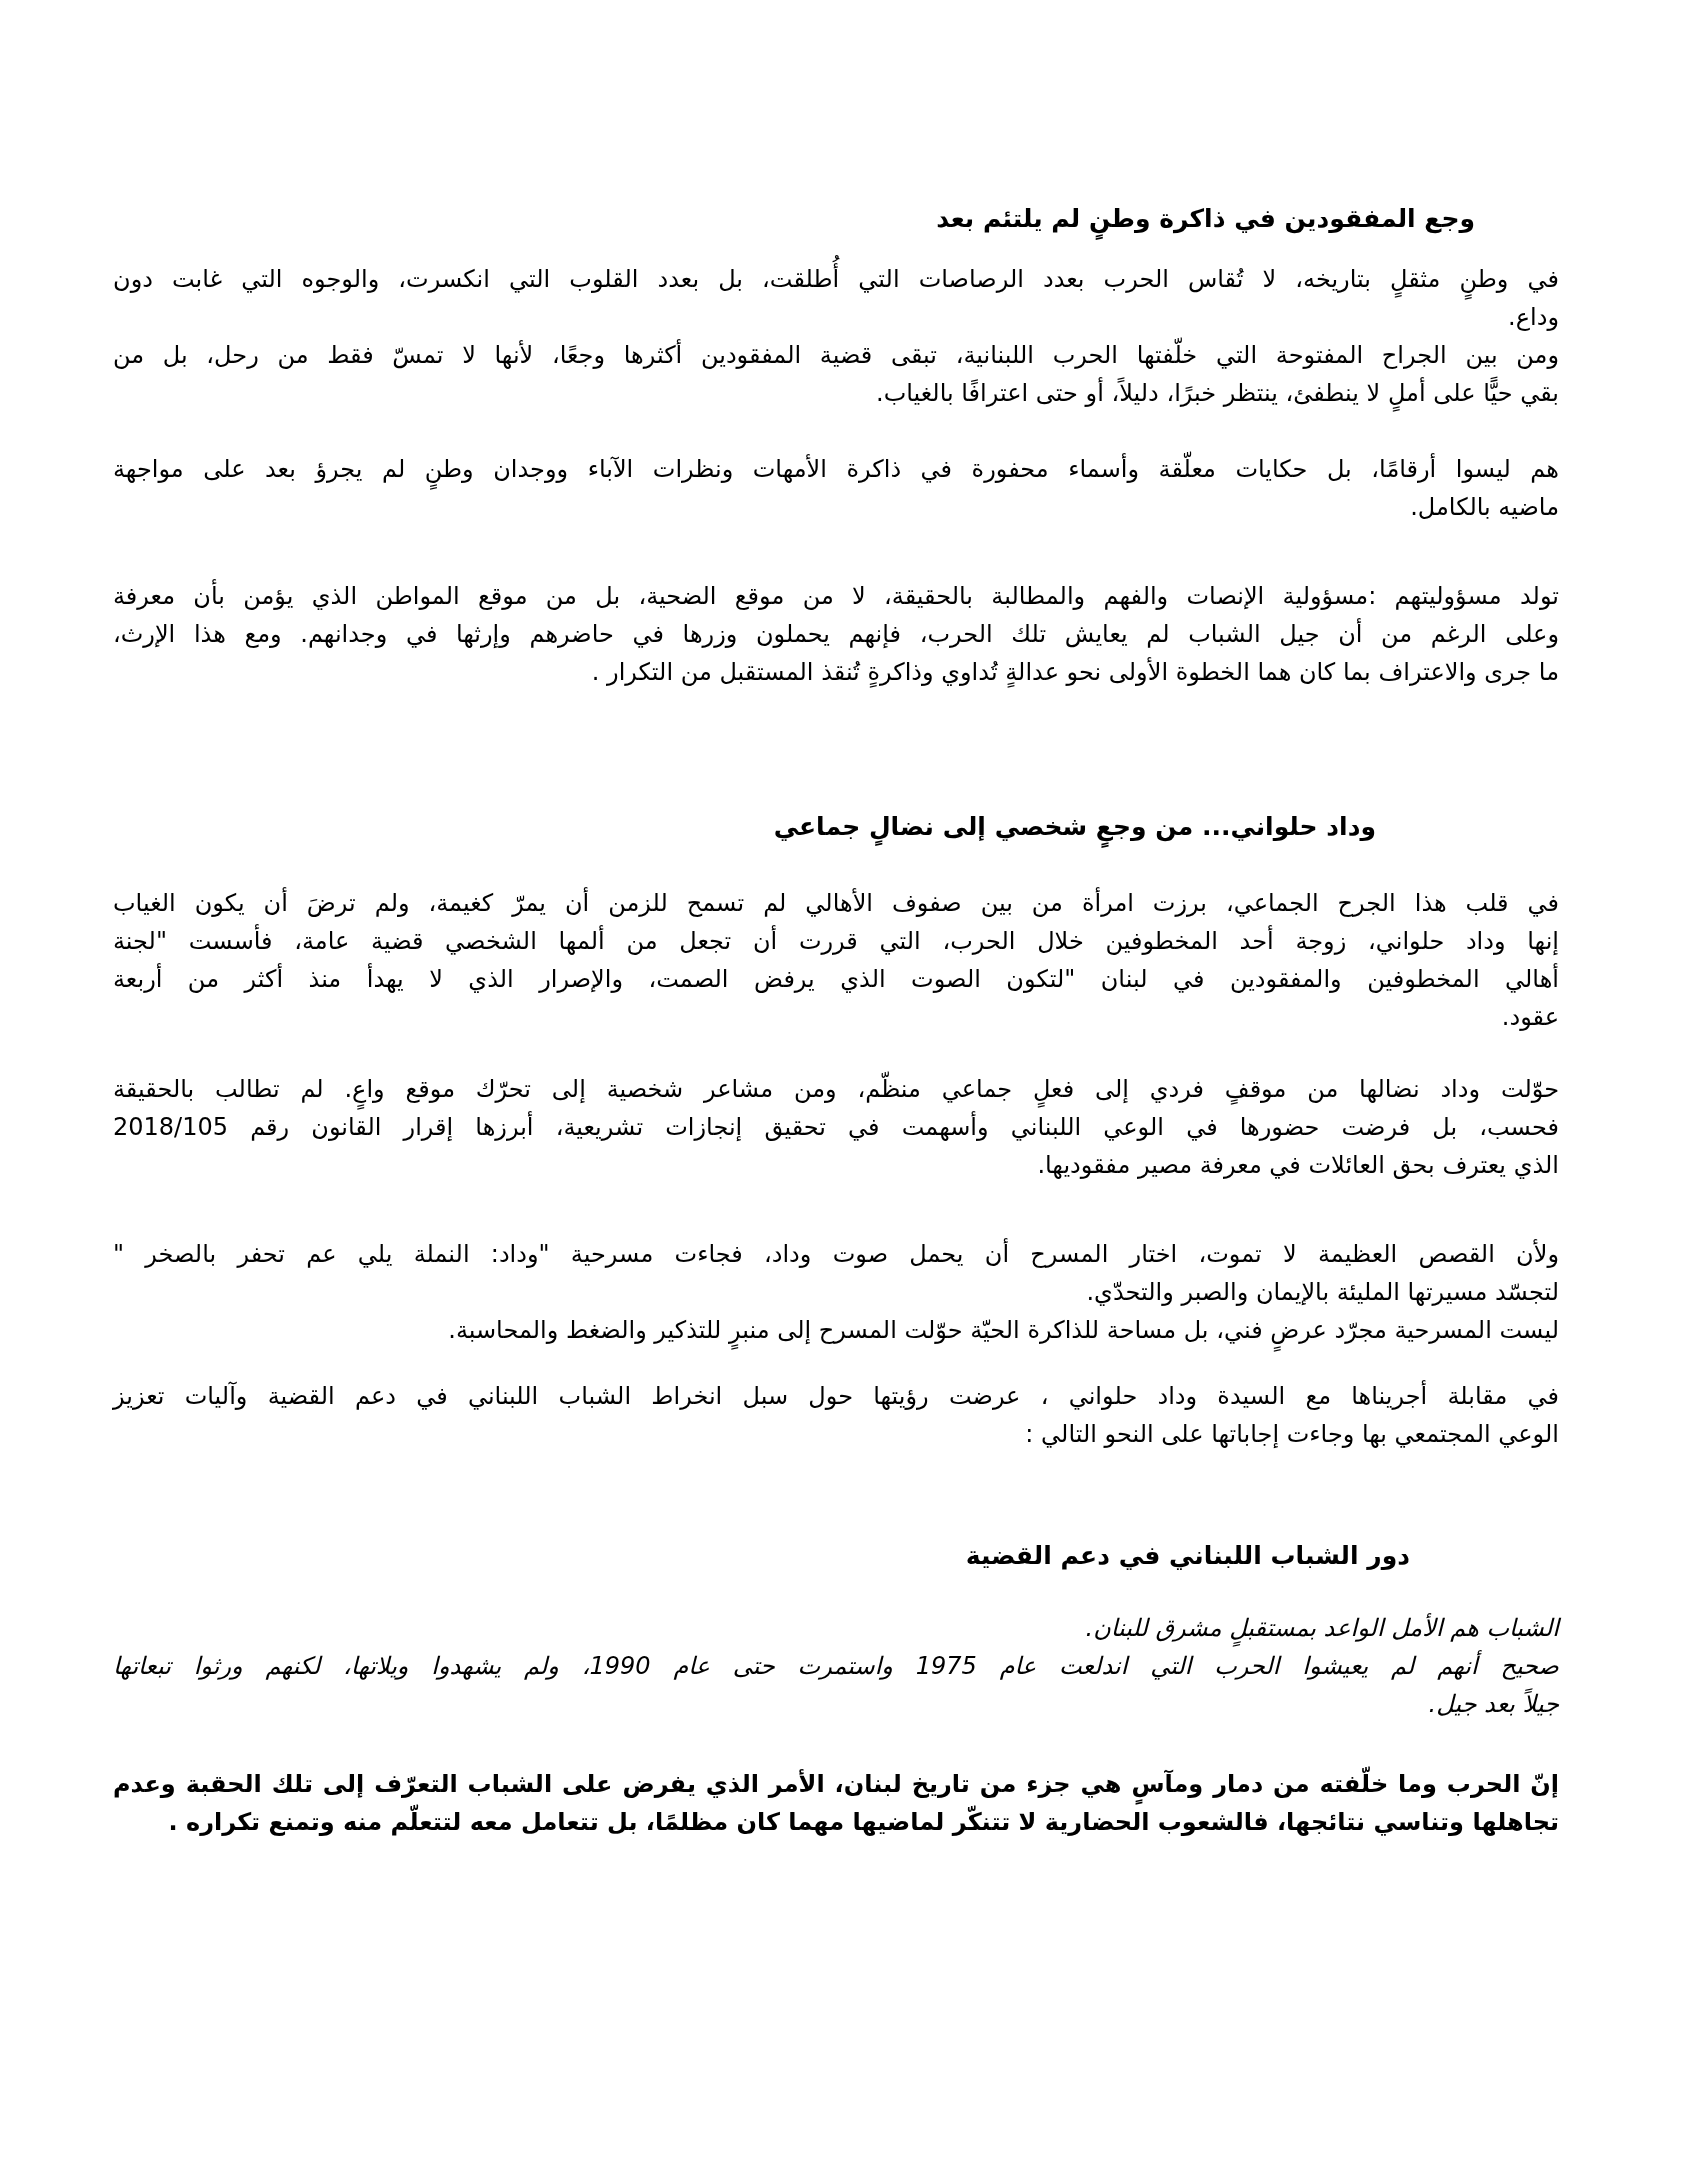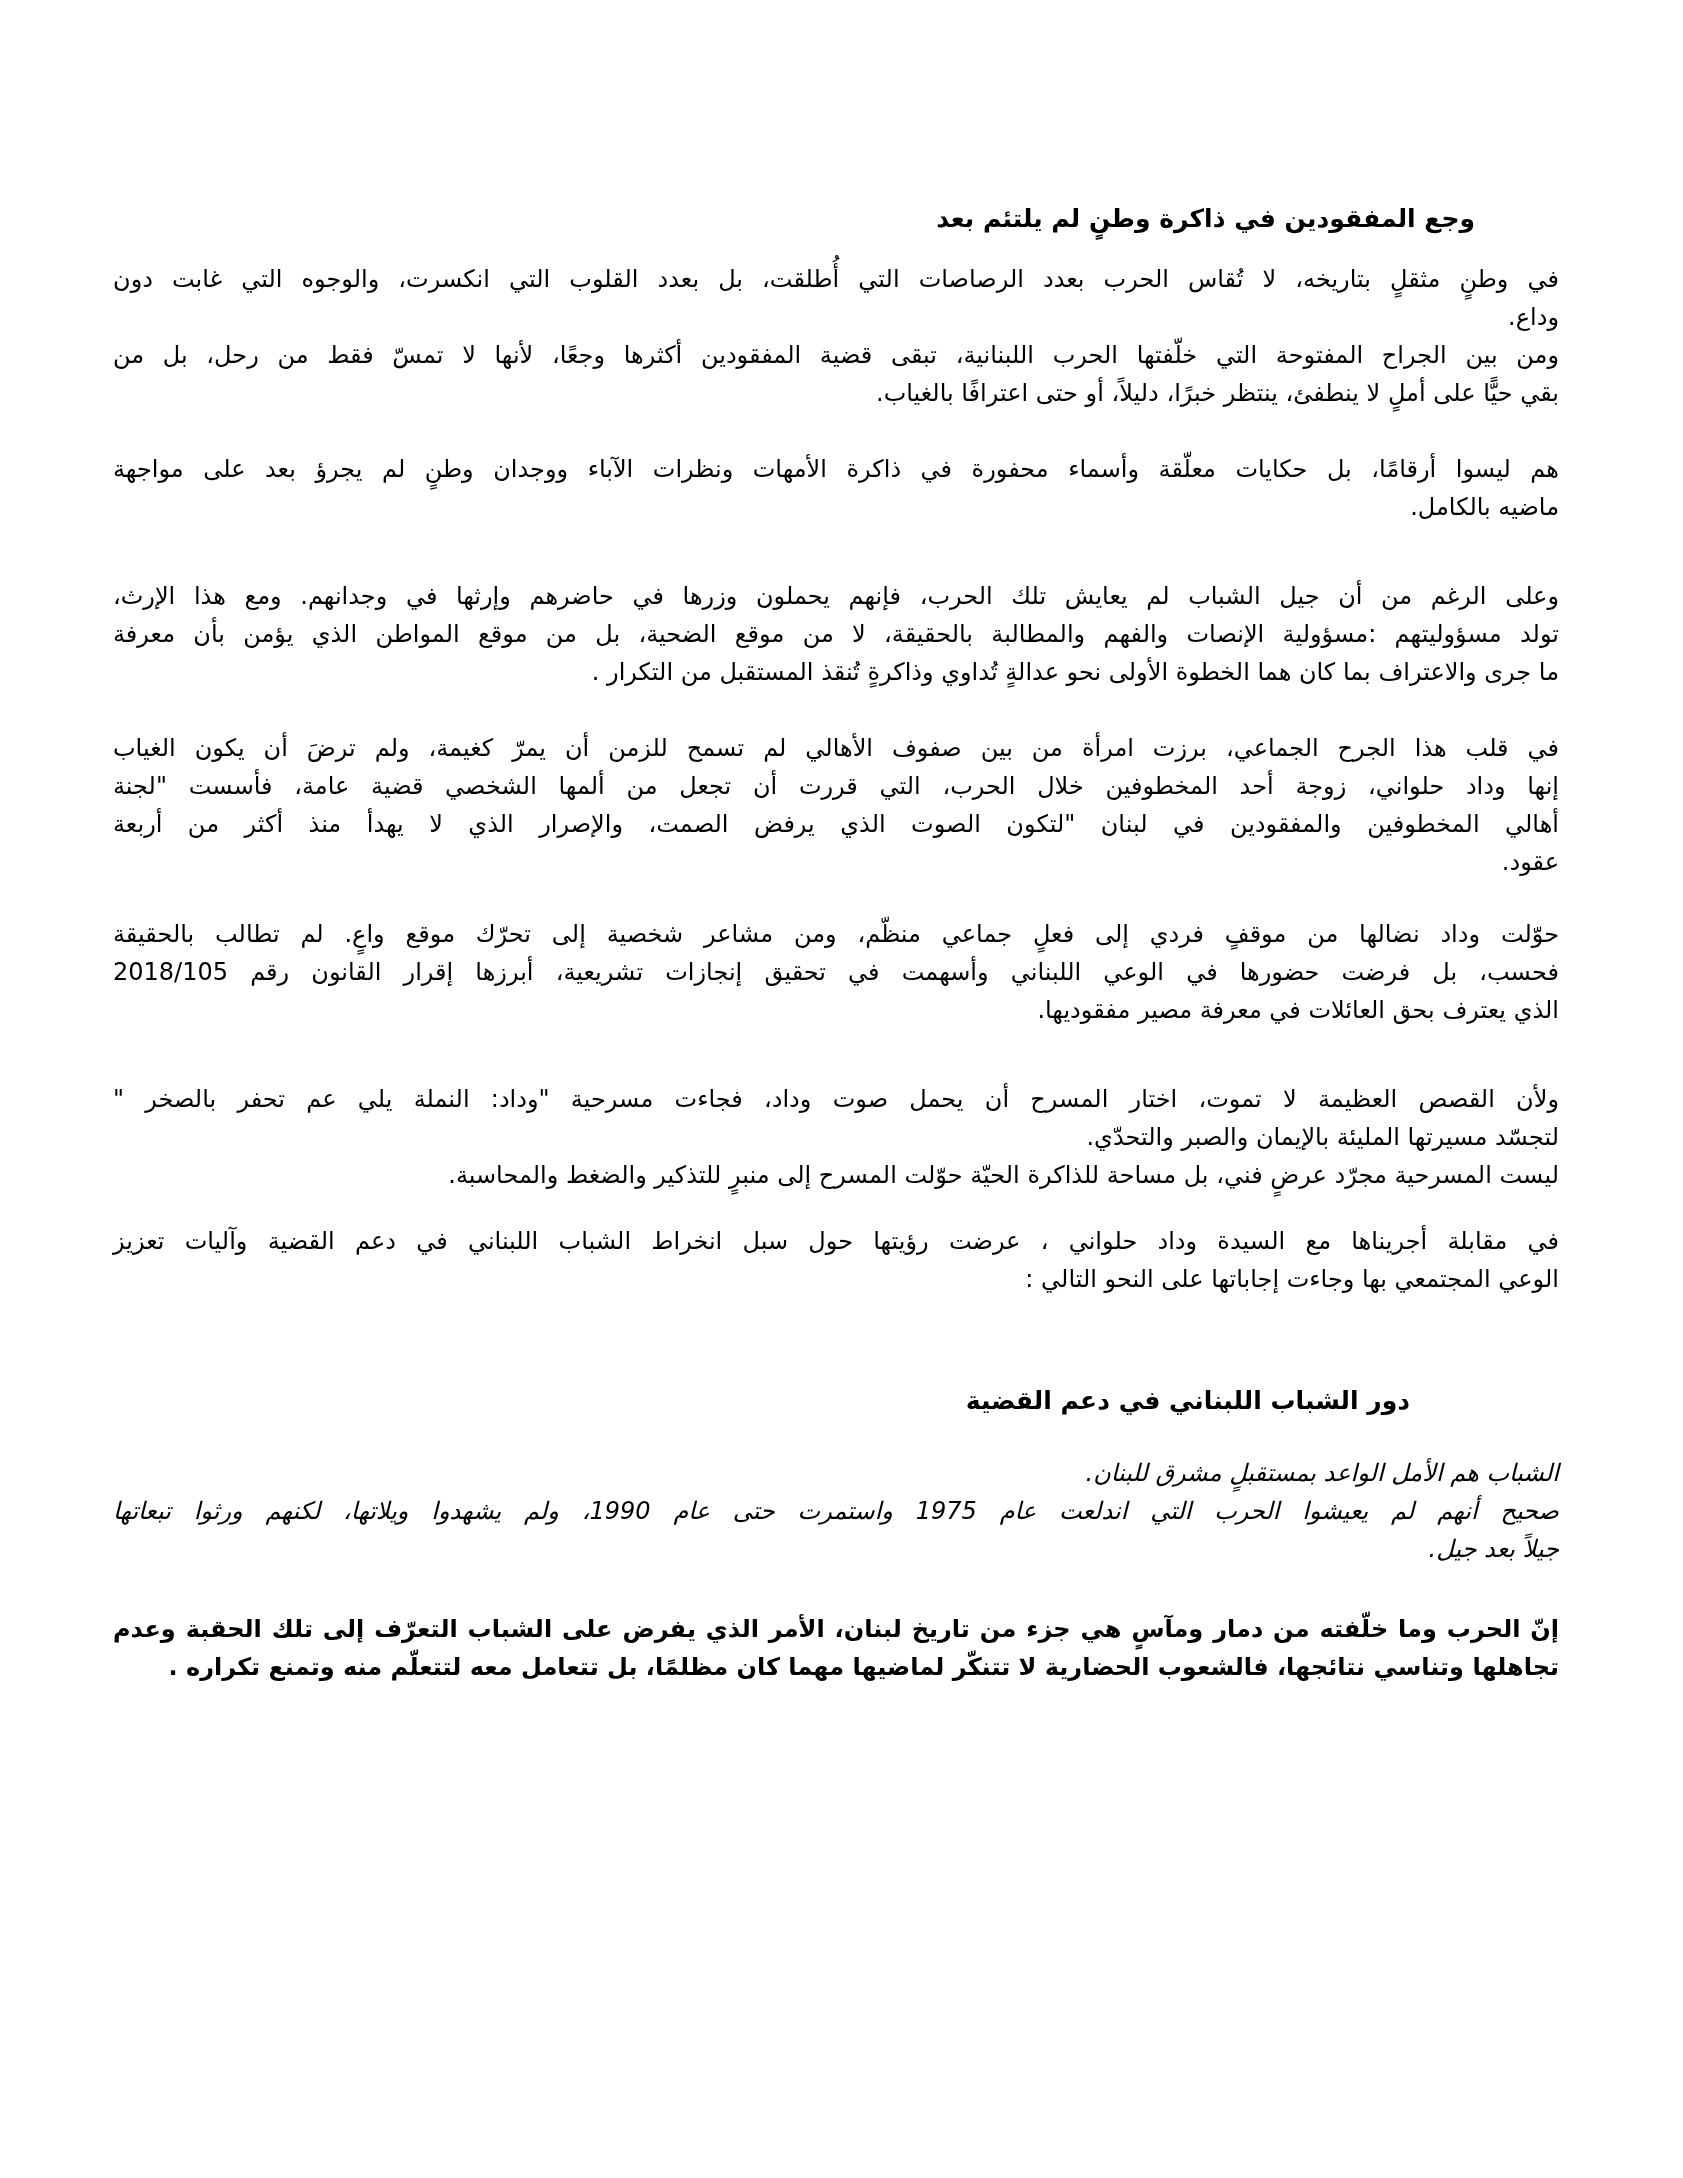--- a/index.html
+++ b/index.html
@@ -59,25 +59,26 @@
     <div class="line">ومن بين الجراح المفتوحة التي خلّفتها الحرب اللبنانية، تبقى قضية المفقودين أكثرها وجعًا، لأنها لا تمسّ فقط من رحل، بل من</div>
     <div class="line end">بقي حيًّا على أملٍ لا ينطفئ، ينتظر خبرًا، دليلاً، أو حتى اعترافًا بالغياب.</div>
   </div>
 
   <div class="para p-2">
     <div class="line">هم ليسوا أرقامًا، بل حكايات معلّقة وأسماء محفورة في ذاكرة الأمهات ونظرات الآباء ووجدان وطنٍ لم يجرؤ بعد على مواجهة</div>
     <div class="line end">ماضيه بالكامل.</div>
   </div>
 
   <div class="para p-3">
+    <div class="line">تولد مسؤوليتهم :مسؤولية الإنصات والفهم والمطالبة بالحقيقة، لا من موقع الضحية، بل من موقع المواطن الذي يؤمن بأن معرفة</div>
     <div class="line">وعلى الرغم من أن جيل الشباب لم يعايش تلك الحرب، فإنهم يحملون وزرها في حاضرهم وإرثها في وجدانهم. ومع هذا الإرث،</div>
-    <div class="line">تولد مسؤوليتهم :مسؤولية الإنصات والفهم والمطالبة بالحقيقة، لا من موقع الضحية، بل من موقع المواطن الذي يؤمن بأن معرفة</div>
     <div class="line end">ما جرى والاعتراف بما كان هما الخطوة الأولى نحو عدالةٍ تُداوي وذاكرةٍ تُنقذ المستقبل من التكرار .</div>
   </div>
 
+  <h2 class="heading h-2">وداد حلواني... من وجعٍ شخصي إلى نضالٍ جماعي</h2>
 
   <div class="para p-4">
     <div class="line">في قلب هذا الجرح الجماعي، برزت امرأة من بين صفوف الأهالي لم تسمح للزمن أن يمرّ كغيمة، ولم ترضَ أن يكون الغياب</div>
     <div class="line">إنها وداد حلواني، زوجة أحد المخطوفين خلال الحرب، التي قررت أن تجعل من ألمها الشخصي قضية عامة، فأسست "لجنة</div>
     <div class="line">أهالي المخطوفين والمفقودين في لبنان "لتكون الصوت الذي يرفض الصمت، والإصرار الذي لا يهدأ منذ أكثر من أربعة</div>
     <div class="line end">عقود.</div>
   </div>
 
   <div class="para p-5">
     <div class="line">حوّلت وداد نضالها من موقفٍ فردي إلى فعلٍ جماعي منظّم، ومن مشاعر شخصية إلى تحرّك موقع واعٍ. لم تطالب بالحقيقة</div>

